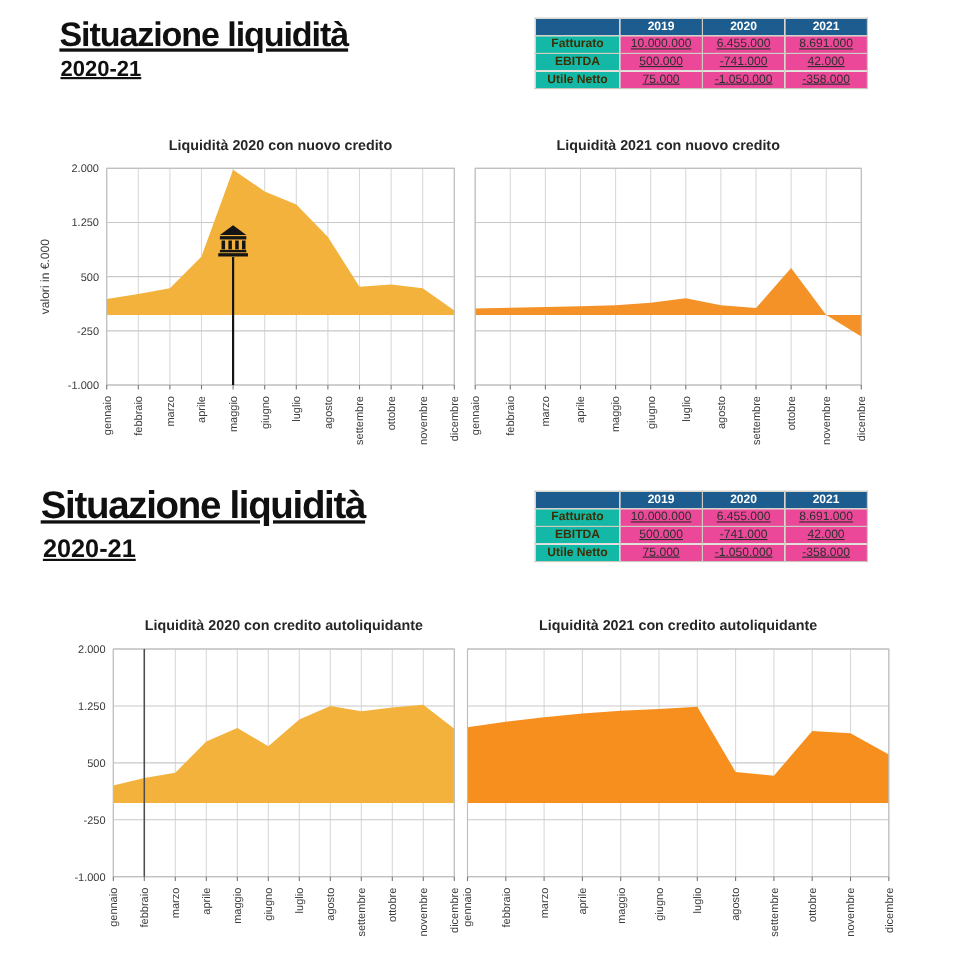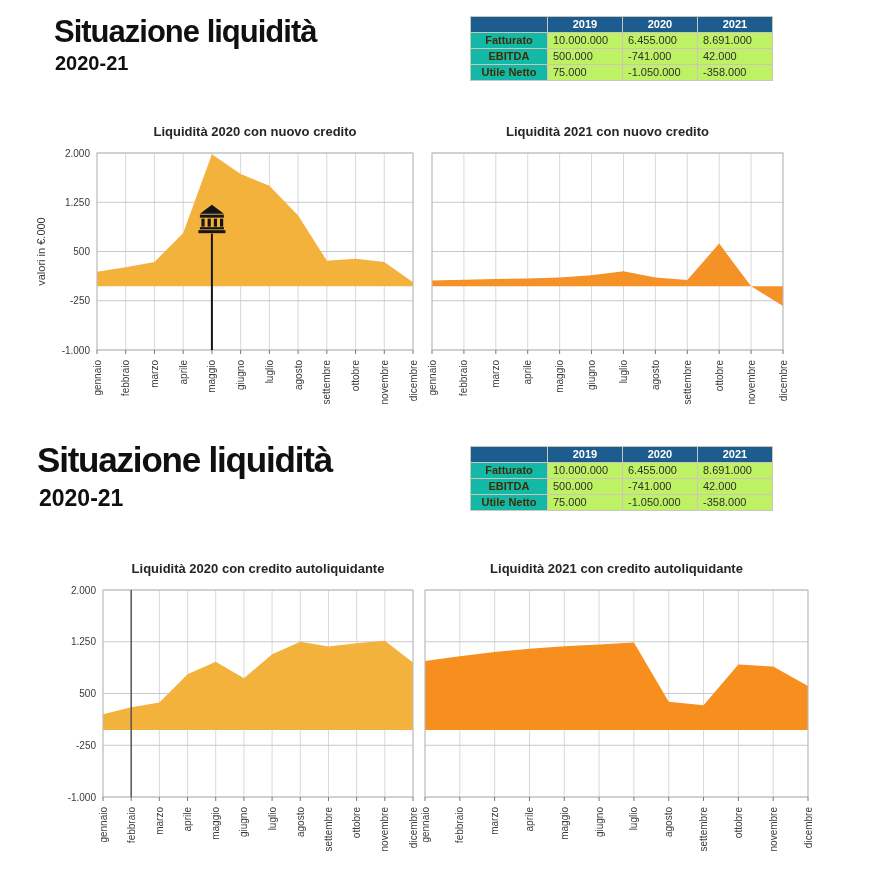--- a/index.html
+++ b/index.html
@@ -1,32 +1,32 @@
 <!DOCTYPE html>
 <html><head>
 <meta charset="utf-8">
 <style>
   html,body{margin:0;padding:0;background:#fff;}
   .canvas{position:relative;width:881px;height:872px;background:#ffffff;overflow:hidden;
           font-family:"Liberation Sans",sans-serif;}
-  .sec-title{position:absolute;font-weight:bold;color:#101010;letter-spacing:-1px;white-space:nowrap;}
-  .sec-sub{position:absolute;font-weight:bold;color:#101010;white-space:nowrap;}
+  .sec-title{position:absolute;font-weight:bold;color:#101010;letter-spacing:-1px;white-space:nowrap;text-decoration:underline;}
+  .sec-sub{position:absolute;font-weight:bold;color:#101010;white-space:nowrap;text-decoration:underline;}
   #title-1{left:54px;top:14px;font-size:31px;}
   #sub-1{left:55px;top:52px;font-size:20px;}
   #title-2{left:37px;top:440px;font-size:35px;letter-spacing:-1.2px;}
   #sub-2{left:39px;top:485px;font-size:23px;}
-  .fin-table{position:absolute;border-collapse:collapse;table-layout:fixed;}
+  .fin-table{position:absolute;border-collapse:collapse;table-layout:fixed;margin-left:16px;}
   #table-1{left:470px;top:16px;}
   #table-2{left:470px;top:446px;}
   .fin-table th,.fin-table td{border:1px solid #c9c6bc;height:15px;padding:0 5px;
       font-size:11px;line-height:1;overflow:hidden;}
   .fin-table th{background:#1d5c8e;color:#ffffff;font-weight:bold;text-align:center;width:64px;}
   .fin-table th.corner{width:66px;}
   .fin-table td.rowlabel{background:#14b8a6;color:#3d2e04;font-weight:bold;text-align:center;}
-  .fin-table td.val{background:#bef264;color:#2e2e2e;text-align:left;}
+  .fin-table td.val{background:#ec4899;color:#2e2e2e;text-align:center;text-decoration:underline;}
   svg.chart{position:absolute;}
   #chart-0{left:30px;top:122px;}
   #chart-1{left:425px;top:122px;}
   #chart-2{left:30px;top:552px;}
   #chart-3{left:420px;top:552px;}
   .tick{font-family:"Liberation Sans",sans-serif;font-size:10px;fill:#3a3a3a;}
   .ctitle{font-family:"Liberation Sans",sans-serif;font-size:13px;font-weight:bold;fill:#262626;}
   .ylab{font-family:"Liberation Sans",sans-serif;font-size:11px;fill:#3a3a3a;}
 </style>
 </head>

